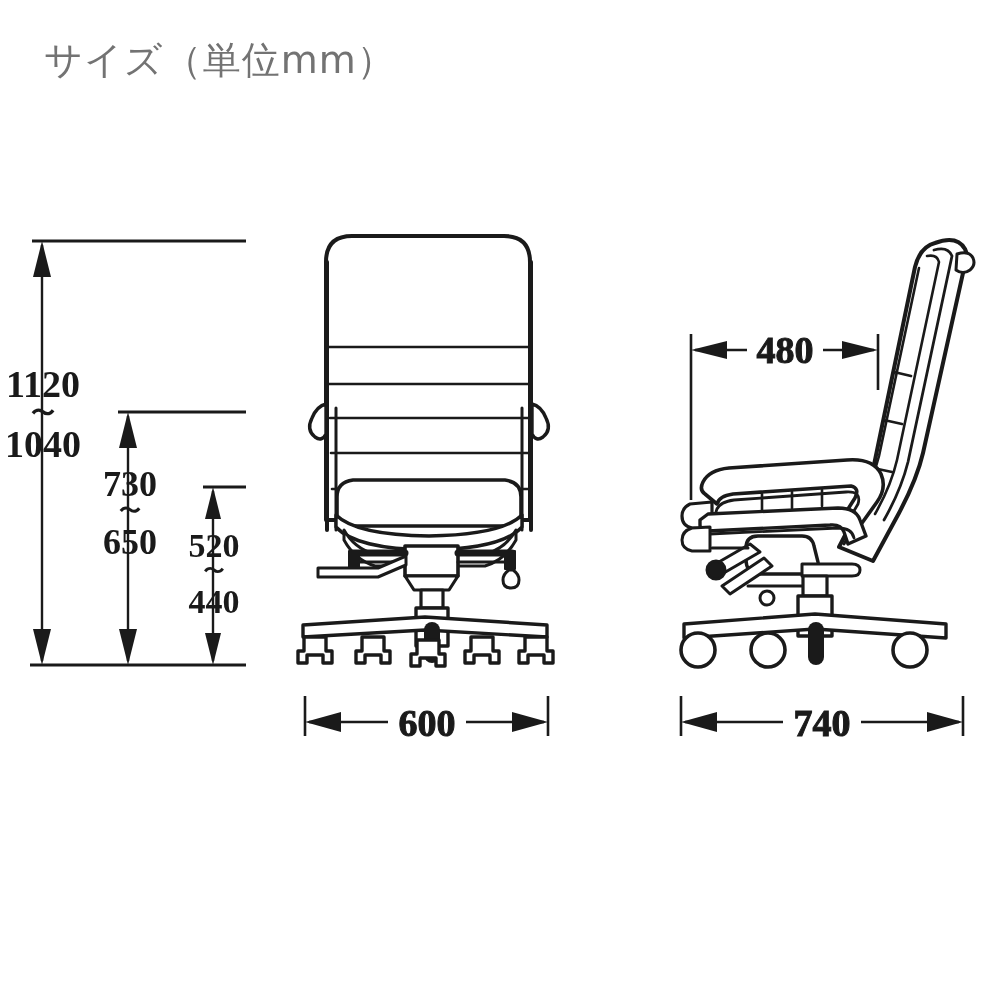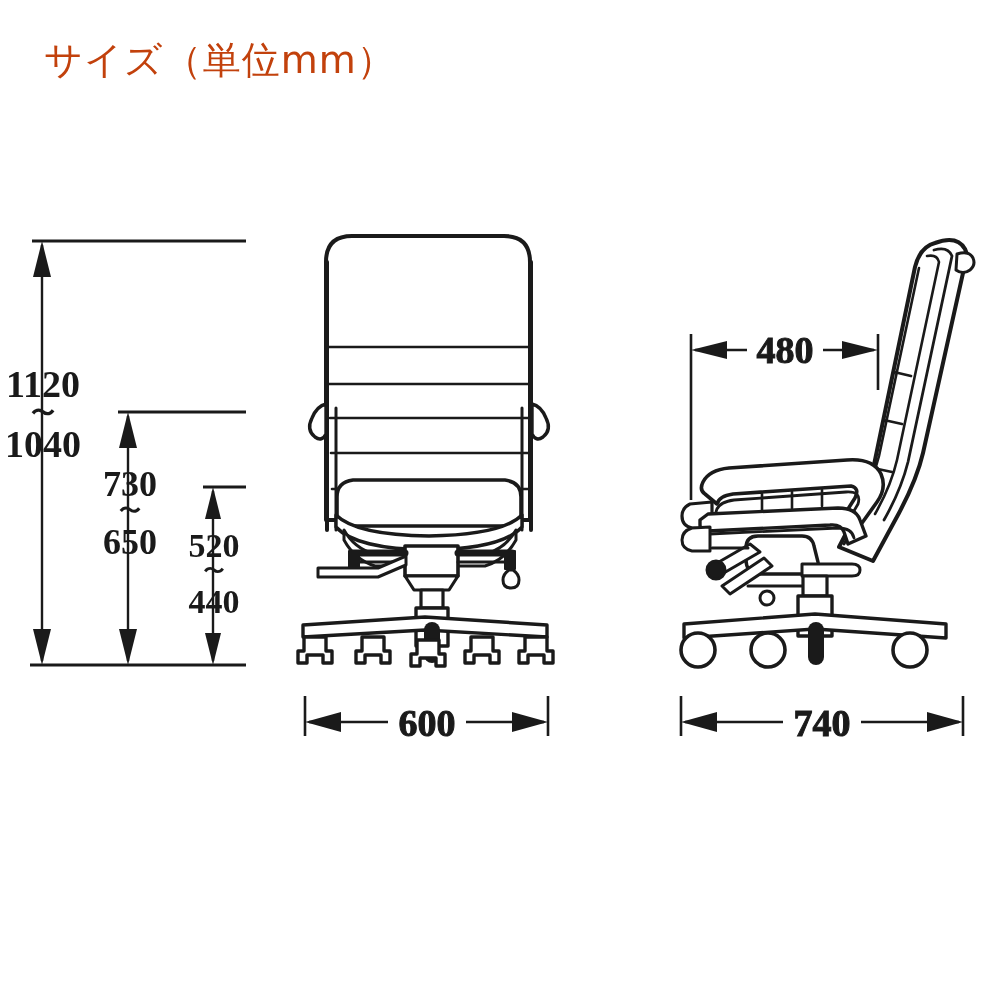--- a/index.html
+++ b/index.html
@@ -21,21 +21,21 @@
     height: 1000px;
     background: #ffffff;
   }
   #title {
     position: absolute;
     left: 44px;
     top: 38px;
     font-size: 38px;
     line-height: 1.2;
     letter-spacing: 1px;
-    color: #c2410c;
+    color: #737373;
     white-space: nowrap;
     font-family: "DejaVu Sans", sans-serif;
   }
   #figure {
     position: absolute;
     left: 0;
     top: 0;
     width: 1000px;
     height: 1000px;
   }

